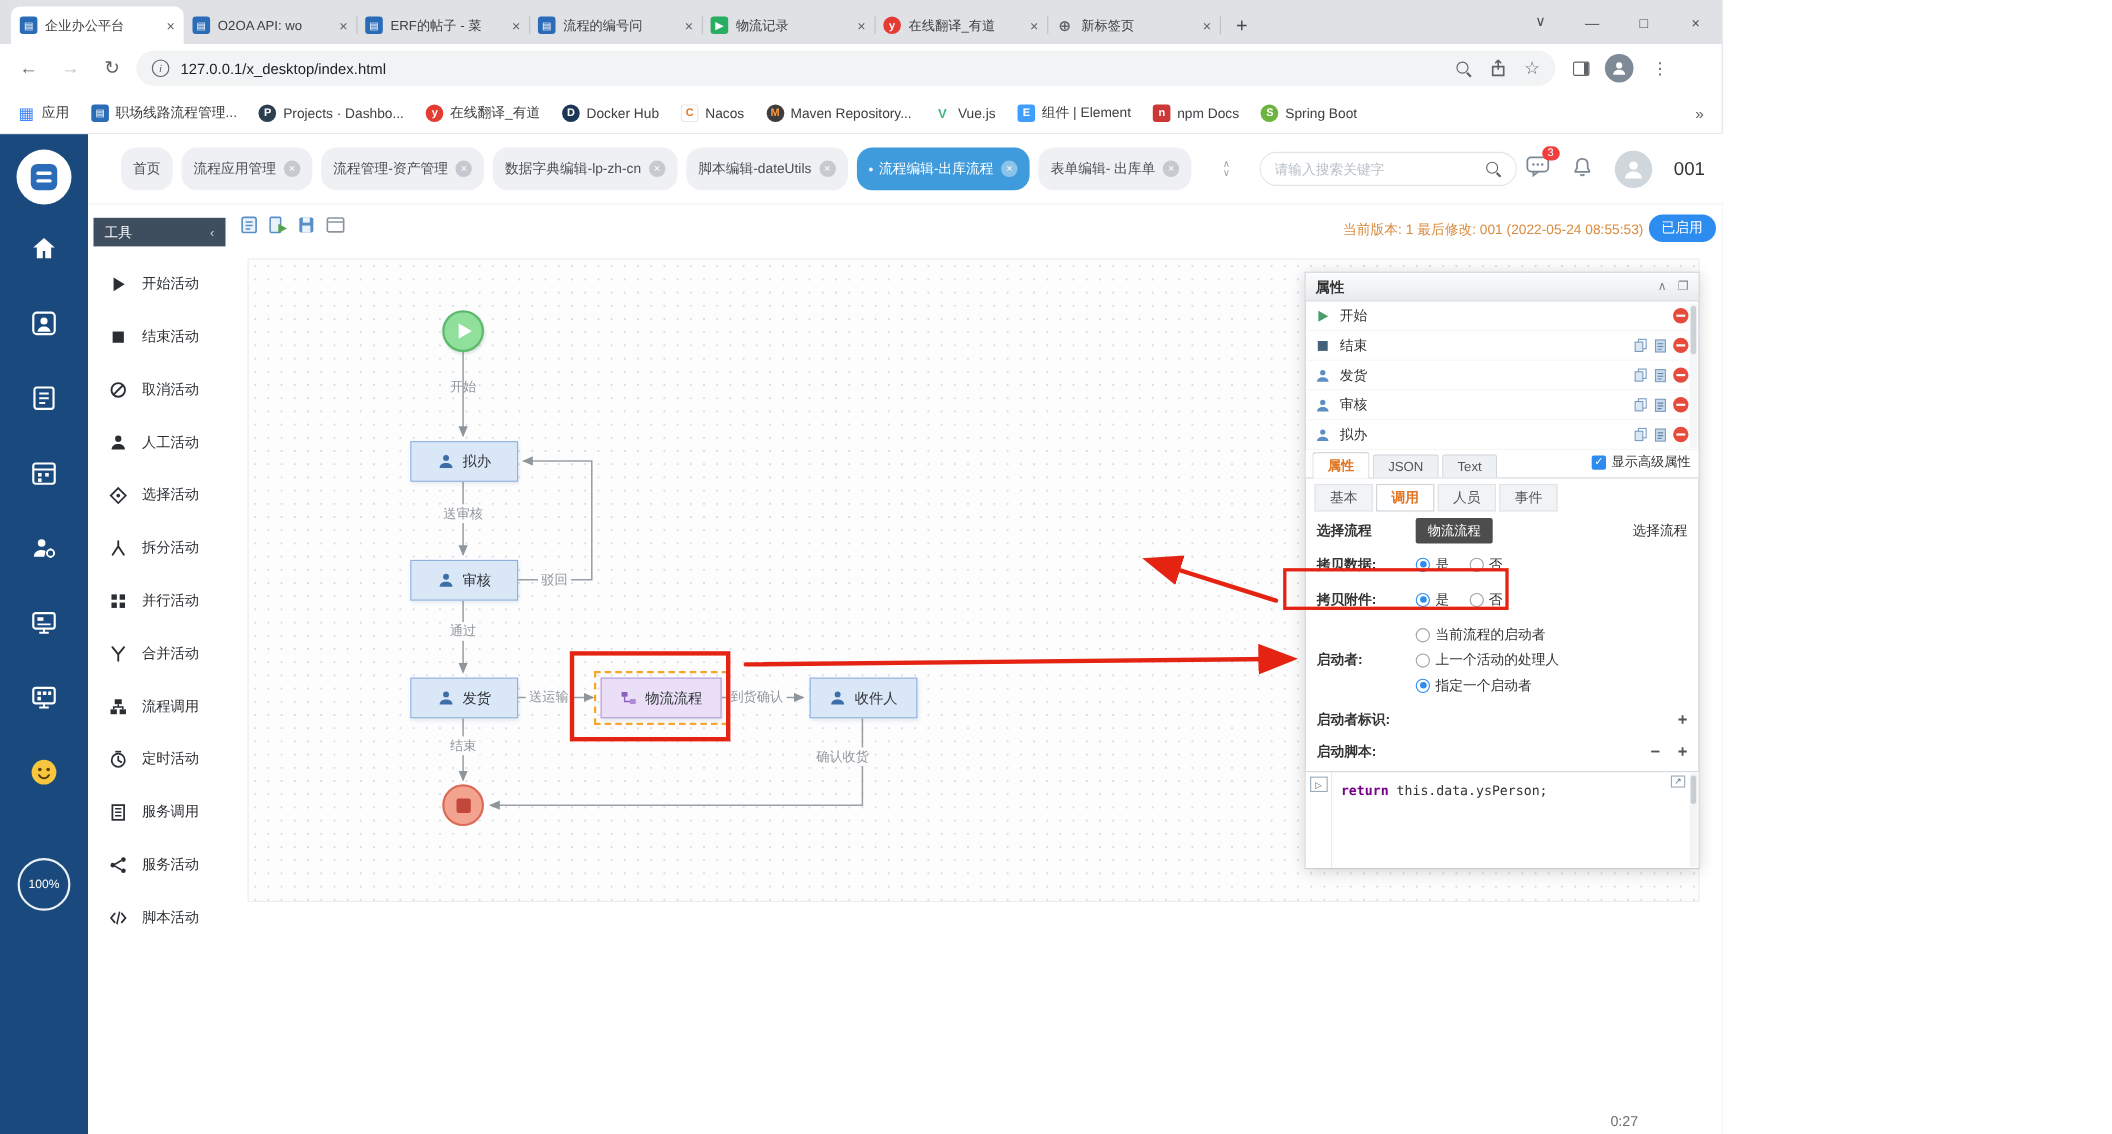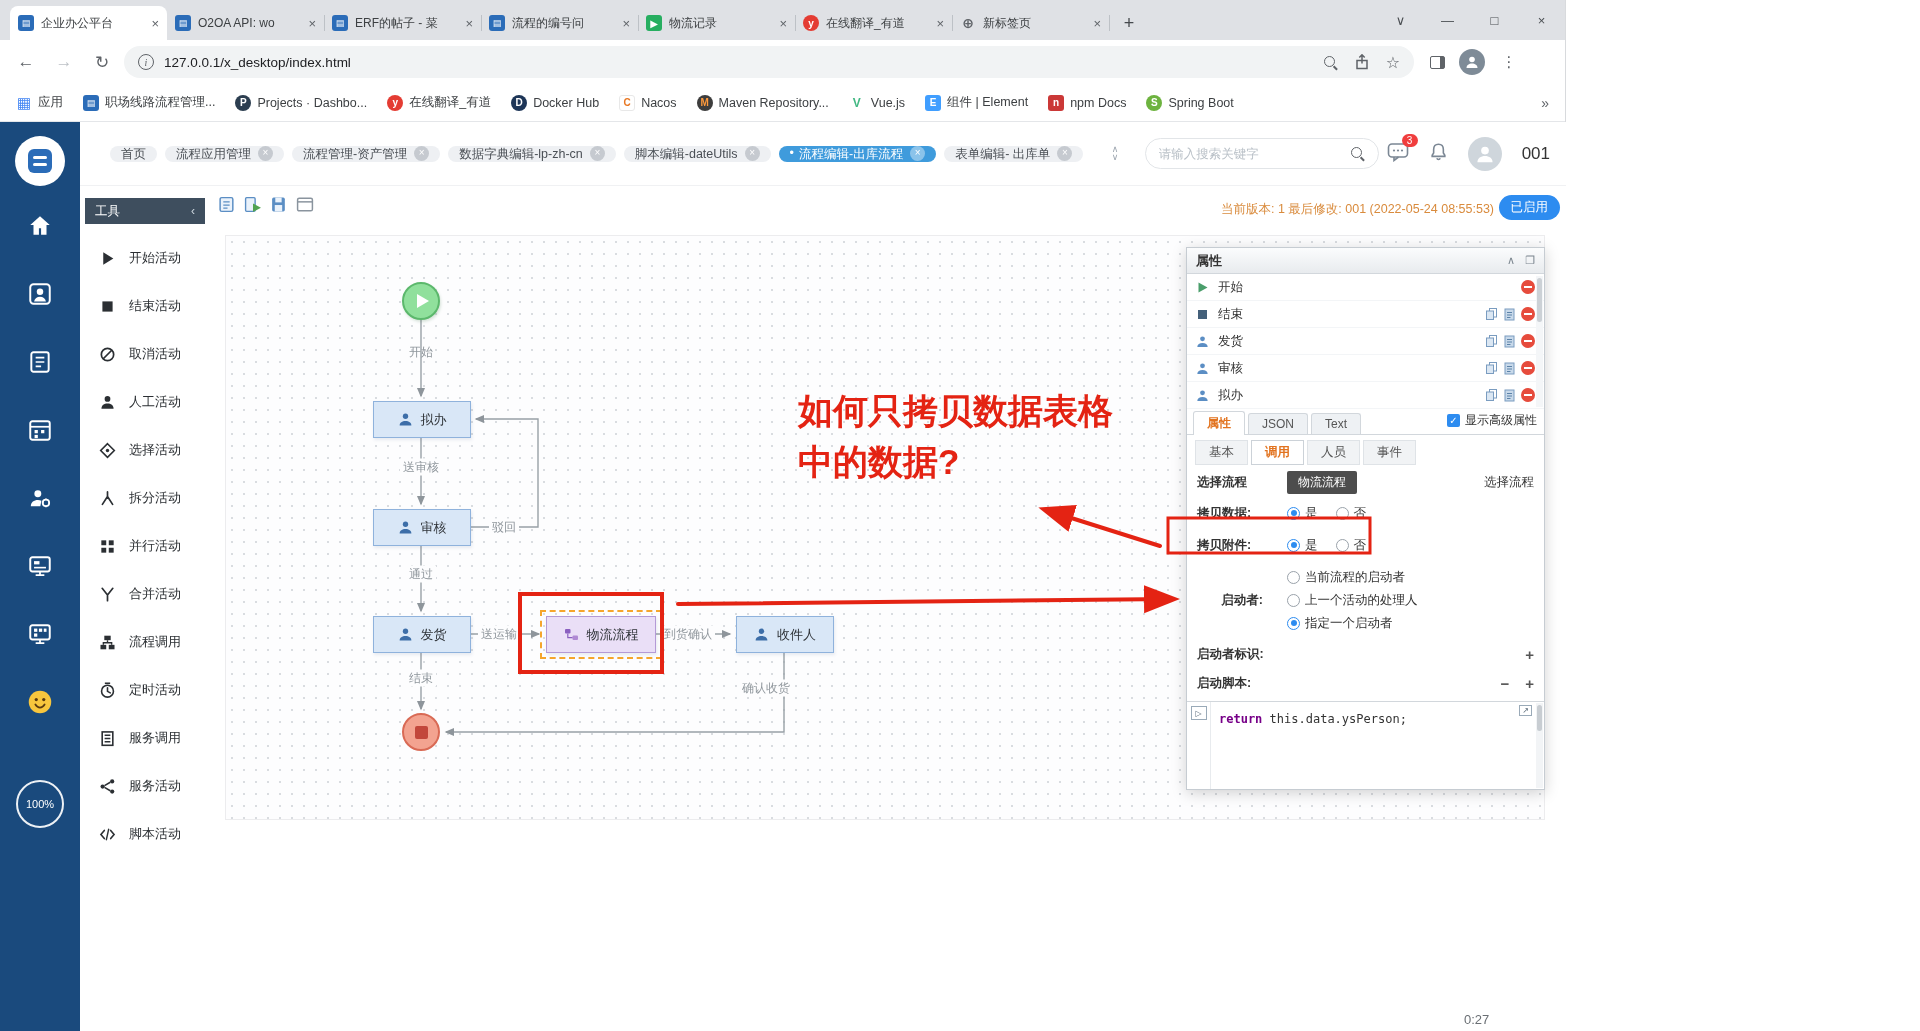--- a/index.html
+++ b/index.html
@@ -58,21 +58,21 @@
   
   .app { position:absolute; left:0; top:122px; width:1566px; height:909px; background:#fff; }
 
   .sidebar { position:absolute; left:0; top:0; width:80px; height:100%; background:#1a4a7d; display:flex; flex-direction:column; align-items:center; z-index:10; }
   .logo { width:50px; height:50px; border-radius:50%; background:#fff; margin-top:14px; display:flex; align-items:center; justify-content:center; flex:none; }
   .snav { margin-top:6px; display:flex; flex-direction:column; align-items:center; }
   .sicon { width:80px; height:68px; display:flex; align-items:center; justify-content:center; }
   .zoom-badge { margin-top:44px; width:48px; height:48px; border:2px solid rgba(255,255,255,.92); border-radius:50%; color:#fff; font-size:11px; display:flex; align-items:center; justify-content:center; flex:none; }
 
   .appheader { position:absolute; left:80px; top:0; width:1486px; height:64px; background:#fff; display:flex; align-items:center; padding:0 16px 0 30px; gap:8px; border-bottom:1px solid #f0f1f3; }
-  .chip { height:16px; border-radius:14px; background:#eef0f3; color:#4a4f55; font-size:12.5px; display:flex; gap:7px; padding:0 11px; white-space:nowrap; }
+  .chip { height:39px; border-radius:14px; background:#eef0f3; color:#4a4f55; font-size:12.5px; display:flex; align-items:center; gap:7px; padding:0 11px; white-space:nowrap; }
   .chip .x { width:15px; height:15px; border-radius:50%; background:#c6cad0; color:#fff; font-size:10px; line-height:1; display:flex; align-items:center; justify-content:center; }
   .chip.active { background:#3f9bdc; color:#fff; }
   .chip.active::before { content:"•"; margin-right:-2px; }
   .chip.active .x { background:rgba(255,255,255,.4); }
   .updown { width:22px; display:flex; flex-direction:column; align-items:center; color:#9aa3ad; font-size:9px; line-height:.85; margin-left:14px; }
   .search { width:262px; height:31px; border:1px solid #e2e5e8; border-radius:16px; display:flex; align-items:center; padding:0 13px; margin-left:12px; background:#fff; }
   .search input { border:none; outline:none; flex:1; font-size:12.5px; color:#555; background:transparent; }
   .search input::placeholder { color:#b9c0c7; }
   .hicons { margin-left:auto; display:flex; align-items:center; gap:20px; }
   .chatwrap { position:relative; }
@@ -129,21 +129,21 @@
   .frow { display:flex; align-items:center; }
   .r1 { height:30px; } .r2,.r3 { height:32px; } .r5 { height:30px; } .r6 { height:28px; }
   .flabel { font-weight:bold; color:#333; width:90px; flex:none; }
   .darkbtn { background:#4d4d4d; color:#fff; padding:3px 11px; border-radius:2px; font-size:12px; }
   .linkbtn { margin-left:auto; color:#333; }
   .radio { width:13px; height:13px; border-radius:50%; border:1px solid #9aa2aa; position:relative; flex:none; background:#fff; }
   .radio.on { border-color:#2d8cf0; }
   .radio.on::after { content:""; position:absolute; inset:2.5px; border-radius:50%; background:#2d8cf0; }
   .ropt { display:flex; align-items:center; gap:5px; color:#333; margin-right:18px; }
   .starter { display:flex; min-height:78px; }
-  .starter .flabel { align-self:center;text-align:center; }
+  .starter .flabel { align-self:center; }
   .sopts { display:flex; flex-direction:column; justify-content:center; gap:6px; }
   .pm { margin-left:auto; display:flex; gap:16px; color:#555; font-size:15px; font-weight:bold; }
   .codearea { flex:1; border-top:1px solid #d2d7dc; margin:4px -10px 0; display:flex; position:relative; background:#fff; }
   .code-left { width:24px; border-right:1px solid #e8ebee; padding-top:4px; display:flex; justify-content:center; }
   .runbox { width:16px; height:14px; border:1px solid #9aaab8; color:#5a6b7a; font-size:8px; display:flex; align-items:center; justify-content:center; }
   .codetext { flex:1; font-family:"DejaVu Sans Mono","Liberation Mono",monospace; font-size:12px; padding:10px 8px; color:#333; white-space:pre; }
   .kw { color:#770088; font-weight:bold; }
   .code-copy { position:absolute; right:12px; top:3px; width:13px; height:11px; border:1px solid #9aaab8; color:#5a6b7a; font-size:8px; display:flex; align-items:center; justify-content:center; }
   .code-scroll { position:absolute; right:1px; top:1px; bottom:1px; width:7px; background:#f2f4f6; }
   .code-scroll::after { content:""; position:absolute; top:2px; left:1px; width:5px; height:26px; background:#c8cdd2; border-radius:3px; }
@@ -806,22 +806,18 @@
         <defs>
           <marker id="redarr" markerWidth="10" markerHeight="8" refX="7" refY="3.5" orient="auto">
             <path d="M0 0 L9 3.5 L0 7 z" fill="#e42313"></path>
           </marker>
         </defs>
         <rect x="520" y="472" width="142" height="78" fill="none" stroke="#e42313" stroke-width="4"></rect>
         <rect x="1168" y="396" width="202" height="35" fill="none" stroke="#e42313" stroke-width="3"></rect>
         <path d="M1160 424 L1046 388" stroke="#e42313" stroke-width="4" stroke-linecap="round" fill="none" marker-end="url(#redarr)"></path>
         <path d="M678 482 L1172 477" stroke="#e42313" stroke-width="4" stroke-linecap="round" fill="none" marker-end="url(#redarr)"></path>
       </svg>
-      <div class="annot-text">
-        <div>如何只拷贝数据表格</div>
-        <div>中的数据?</div>
-      </div>
     </div>
 
   </div>
 </div>
 
 <span class="video-time">0:27</span>
 
 </body></html>

